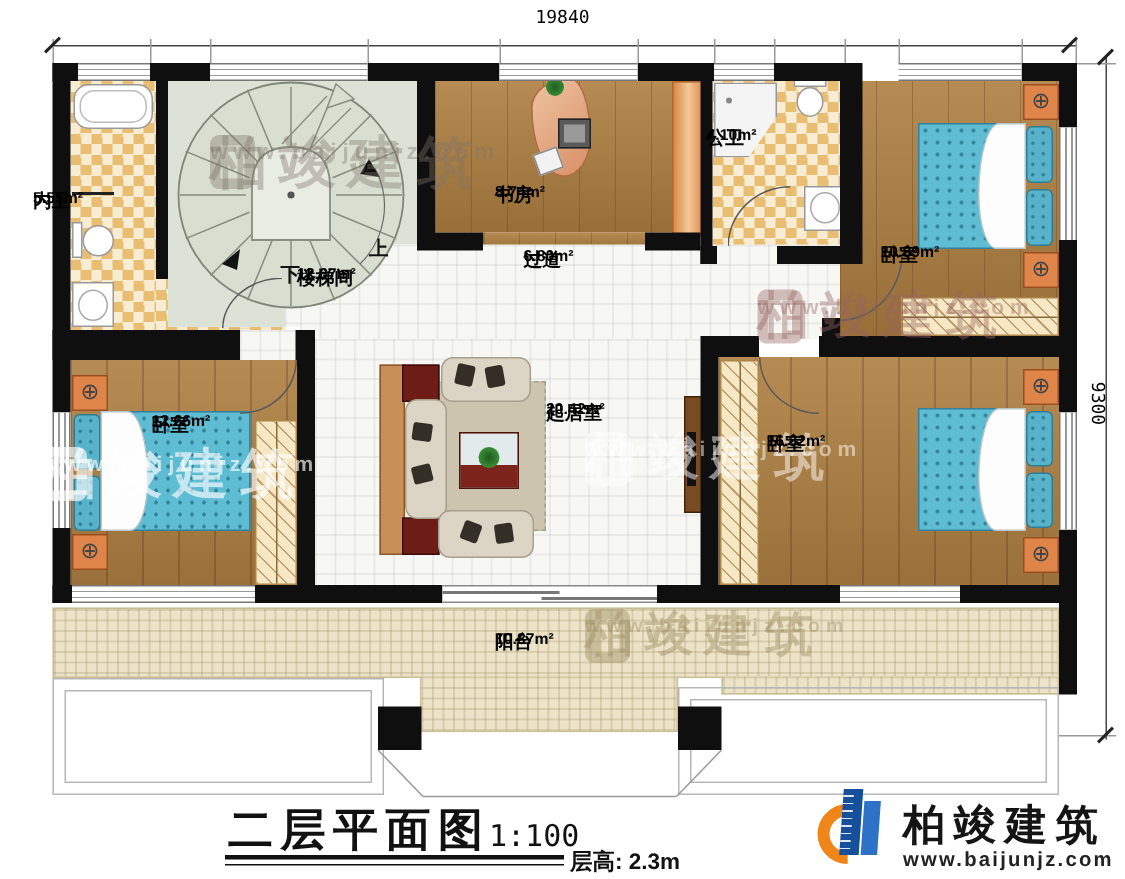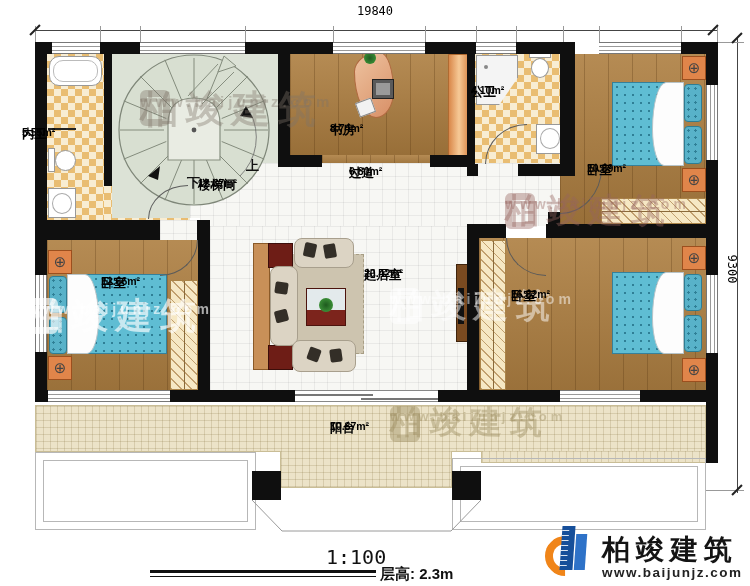--- a/index.html
+++ b/index.html
@@ -323,20 +323,21 @@
   <div class="ext" style="left:681px;top:26px;width:1px;height:16px;"></div>
   <div class="ext" style="left:717px;top:26px;width:1px;height:16px;"></div>
   <div class="dimtext" style="left:335px;top:4px;width:80px;background:#fff;">19840</div>
   <div class="dimline" style="left:737px;top:38px;width:1px;height:455px;"></div>
   <div class="tick" style="left:730px;top:37px;"></div>
   <div class="tick" style="left:730px;top:489px;"></div>
   <div class="ext" style="left:718px;top:42px;width:26px;height:1px;"></div>
   <div class="ext" style="left:706px;top:490px;width:38px;height:1px;"></div>
   <div class="dimtext" style="left:712px;top:262px;width:40px;transform:rotate(90deg);">9300</div>
 
+  <div id="t-name" style="left:152px;top:533px;">二层平面图</div>
   <div style="left:150px;top:570px;width:226px;height:3px;background:#111;z-index:45;"></div>
   <div style="left:150px;top:576px;width:226px;height:1px;background:#111;z-index:45;"></div>
   <div id="t-scale" style="left:326px;top:545px;">1:100</div>
   <div class="t-info" style="left:380px;top:565px;">
     <span style="position:static;">层高:</span>
     <span style="position:static;">2.3m</span>
   </div>
 
   <div style="left:545px;top:524px;width:50px;height:58px;z-index:45;">
     <div style="left:0;top:12px;width:40px;height:40px;border:8px solid #f08519;border-radius:50%;border-top-color:transparent;border-right-color:transparent;transform:rotate(45deg);"></div>

